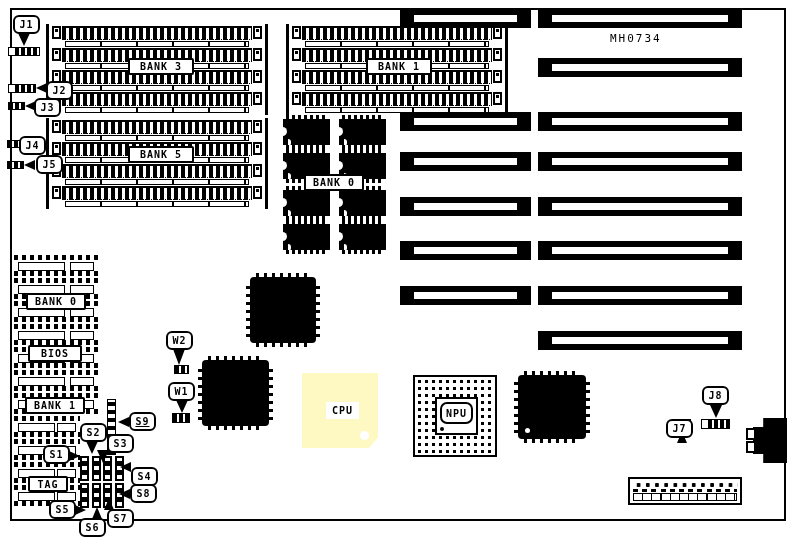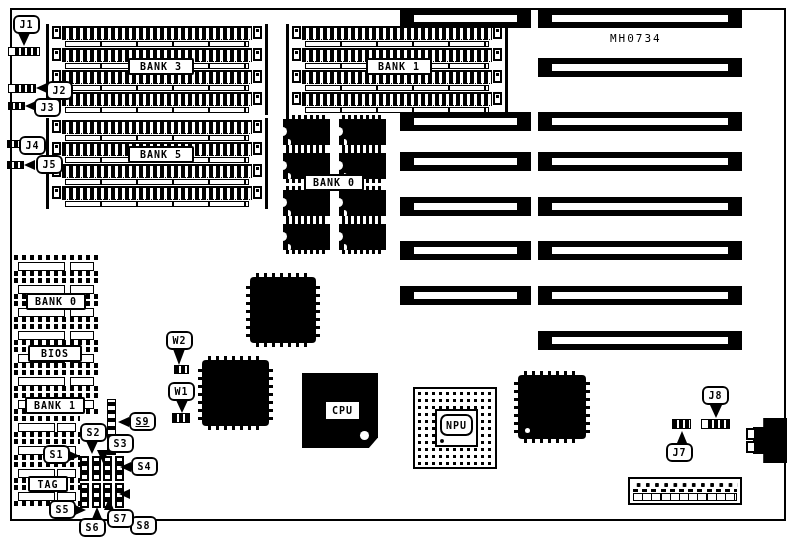--- a/index.html
+++ b/index.html
@@ -54,28 +54,28 @@
   
   .qfp{position:absolute;background:#000;border-radius:4px;z-index:4;}
   .qfp::before,.qfp::after{content:"";position:absolute;left:6px;right:6px;height:4px;
        background:repeating-linear-gradient(90deg,#000 0 3px,transparent 3px 8px);}
   .qfp::before{top:-4px;} .qfp::after{bottom:-4px;}
   .qfp .vc::before,.qfp .vc::after{content:"";position:absolute;top:6px;bottom:6px;width:4px;
        background:repeating-linear-gradient(0deg,#000 0 3px,transparent 3px 8px);}
   .qfp .vc::before{left:-4px;} .qfp .vc::after{right:-4px;}
   .qfp .pin1{position:absolute;left:7px;bottom:6px;width:5px;height:5px;border-radius:50%;background:#fff;}
   
-  .cpu{position:absolute;background:#000000;clip-path:polygon(0 0,100% 0,100% 86%,88% 100%,0 100%);z-index:4;}
+  .cpu{position:absolute;background:#fef9c3;clip-path:polygon(0 0,100% 0,100% 86%,88% 100%,0 100%);z-index:4;}
   .cpu-lab{position:absolute;left:24px;top:29px;width:33px;height:17px;background:#fff;display:flex;
        align-items:center;justify-content:center;font-weight:bold;font-size:10px;letter-spacing:1px;}
   .cpu-dot{position:absolute;right:9px;bottom:8px;width:9px;height:9px;border-radius:50%;background:#fff;}
   
   .npu{position:absolute;background:#fff;border:2px solid #000;z-index:4;
        background-image:radial-gradient(circle,#000 1.6px,transparent 1.8px);
-       background-size:7px 7px;background-position:1px 1px;margin-top:12px;}
+       background-size:7px 7px;background-position:1px 1px;}
   .npu-in{position:absolute;left:20px;top:20px;width:43px;height:38px;background:#fff;border:2px solid #000;}
   .npu-lab{position:absolute;left:3px;top:3px;right:3px;bottom:9px;border:2px solid #000;border-radius:7px;
        display:flex;align-items:center;justify-content:center;font-weight:bold;font-size:10px;letter-spacing:1px;}
   .npu-in::after{content:"";position:absolute;left:3px;bottom:2px;width:4px;height:4px;border-radius:50%;background:#000;}
   
   .bios{position:absolute;background:#000;z-index:4;}
   .bios::before,.bios::after{content:"";position:absolute;left:5px;right:5px;height:3px;
        background:repeating-linear-gradient(90deg,#fff 0 5px,transparent 5px 9px);}
   .bios::before{top:3px;} .bios::after{bottom:3px;}
   .bios .lab2{position:absolute;left:26px;top:11px;width:46px;height:17px;background:#fff;border:1px solid #000;
@@ -328,33 +328,33 @@
 
   <div class="tri tri-l" style="left:118px;top:417px;"></div>
   <div class="bub" style="left:129px;top:412px;text-decoration:underline;">S9</div>
   <div class="bub" style="left:80px;top:423px;">S2</div>
   <div class="tri tri-d" style="left:86px;top:441px;"></div>
   <div class="bub" style="left:107px;top:434px;">S3</div>
   <div class="tri tri-d" style="left:97px;top:450px;"></div>
   <div class="bub" style="left:43px;top:445px;">S1</div>
   <div class="tri tri-r" style="left:69px;top:451px;"></div>
   <div class="tri tri-l" style="left:120px;top:462px;"></div>
-  <div class="bub" style="left:131px;top:457px;">S4</div>
+  <div class="bub" style="left:131px;top:467px;">S4</div>
   <div class="tri tri-l" style="left:119px;top:489px;"></div>
-  <div class="bub" style="left:130px;top:484px;margin-top:32px;">S8</div>
+  <div class="bub" style="left:130px;top:484px;">S8</div>
   <div class="bub" style="left:49px;top:500px;">S5</div>
   <div class="tri tri-r" style="left:75px;top:505px;"></div>
   <div class="tri tri-u" style="left:104px;top:498px;"></div>
   <div class="bub" style="left:107px;top:509px;">S7</div>
   <div class="tri tri-u" style="left:92px;top:507px;"></div>
   <div class="bub" style="left:79px;top:518px;">S6</div>
 
   <div class="jmp" style="left:672px;top:419px;width:19px;height:10px;"></div>
   <div class="tri tri-u" style="left:677px;top:431px;"></div>
-  <div class="bub" style="left:666px;top:443px;">J7</div>
+  <div class="bub" style="left:666px;top:419px;">J7</div>
 
   <div class="bub" style="left:702px;top:386px;">J8</div>
   <div class="tri tri-d" style="left:710px;top:405px;"></div>
   <div class="jmp hl" style="left:701px;top:419px;width:29px;height:10px;"></div>
 
   <div class="kbd"></div>
   <div class="ktab" style="left:746px;top:428px;"></div>
   <div class="ktab" style="left:746px;top:441px;"></div>
 
   <div class="pwr">

